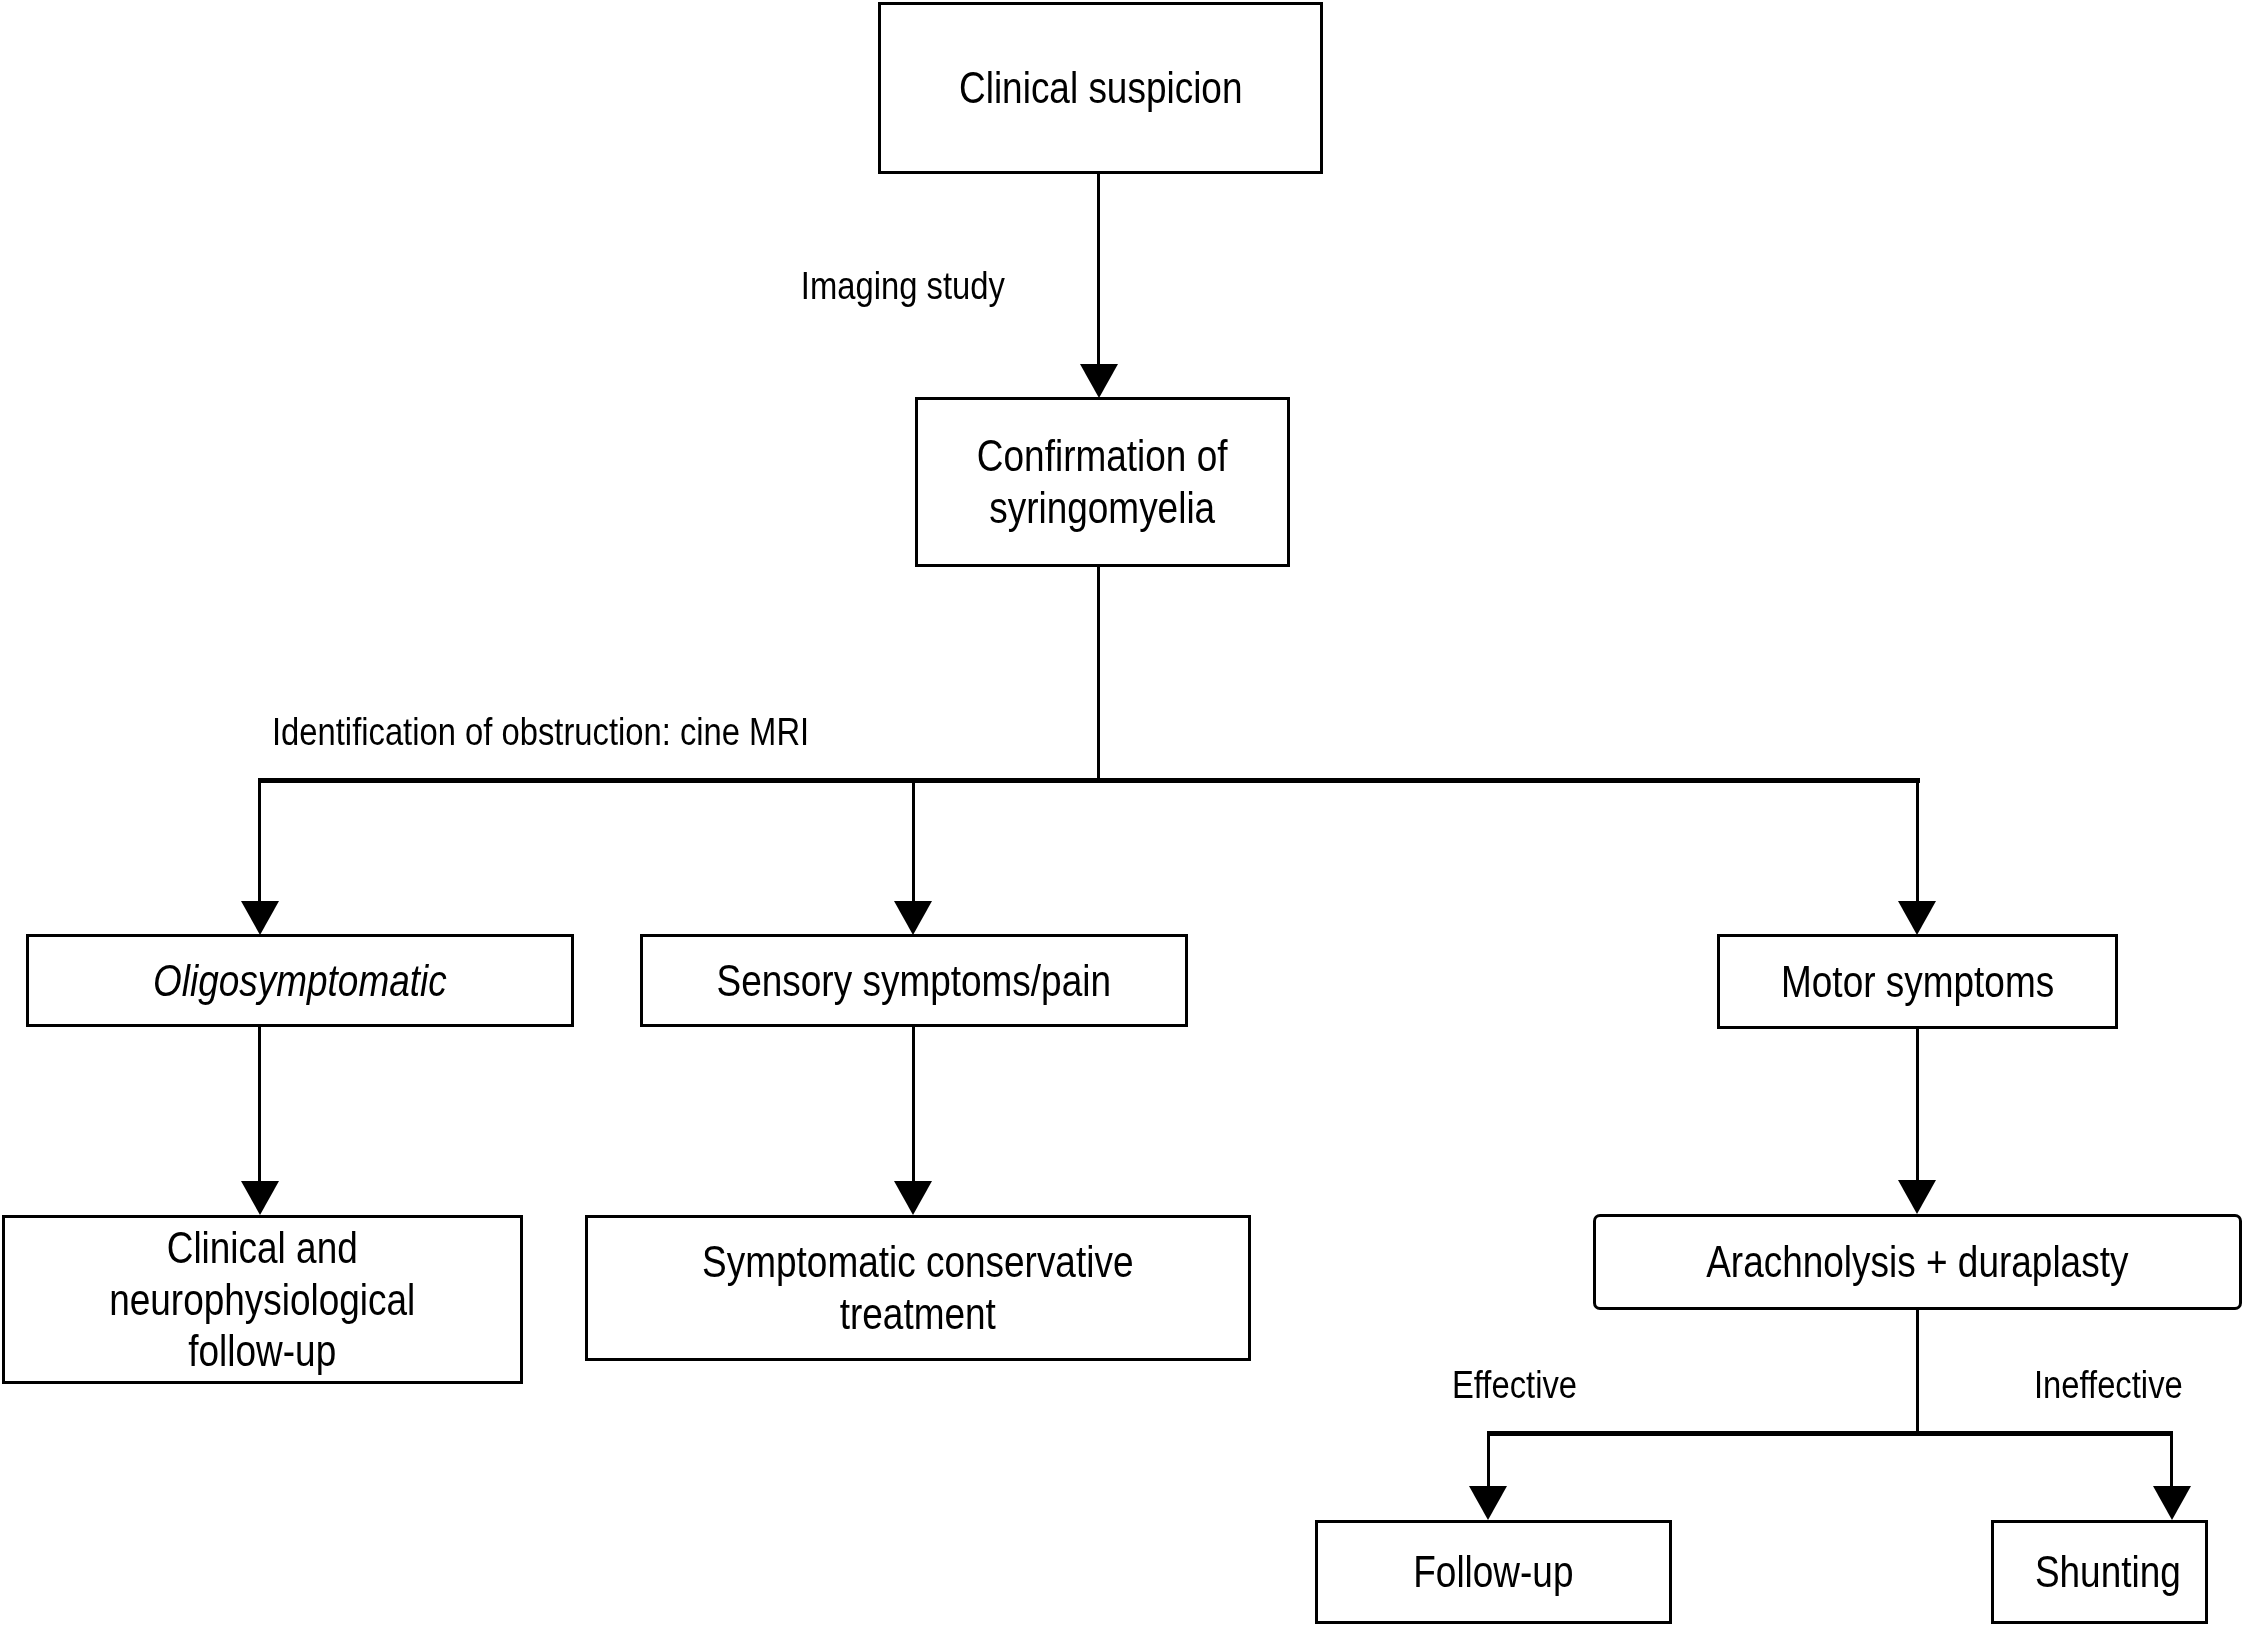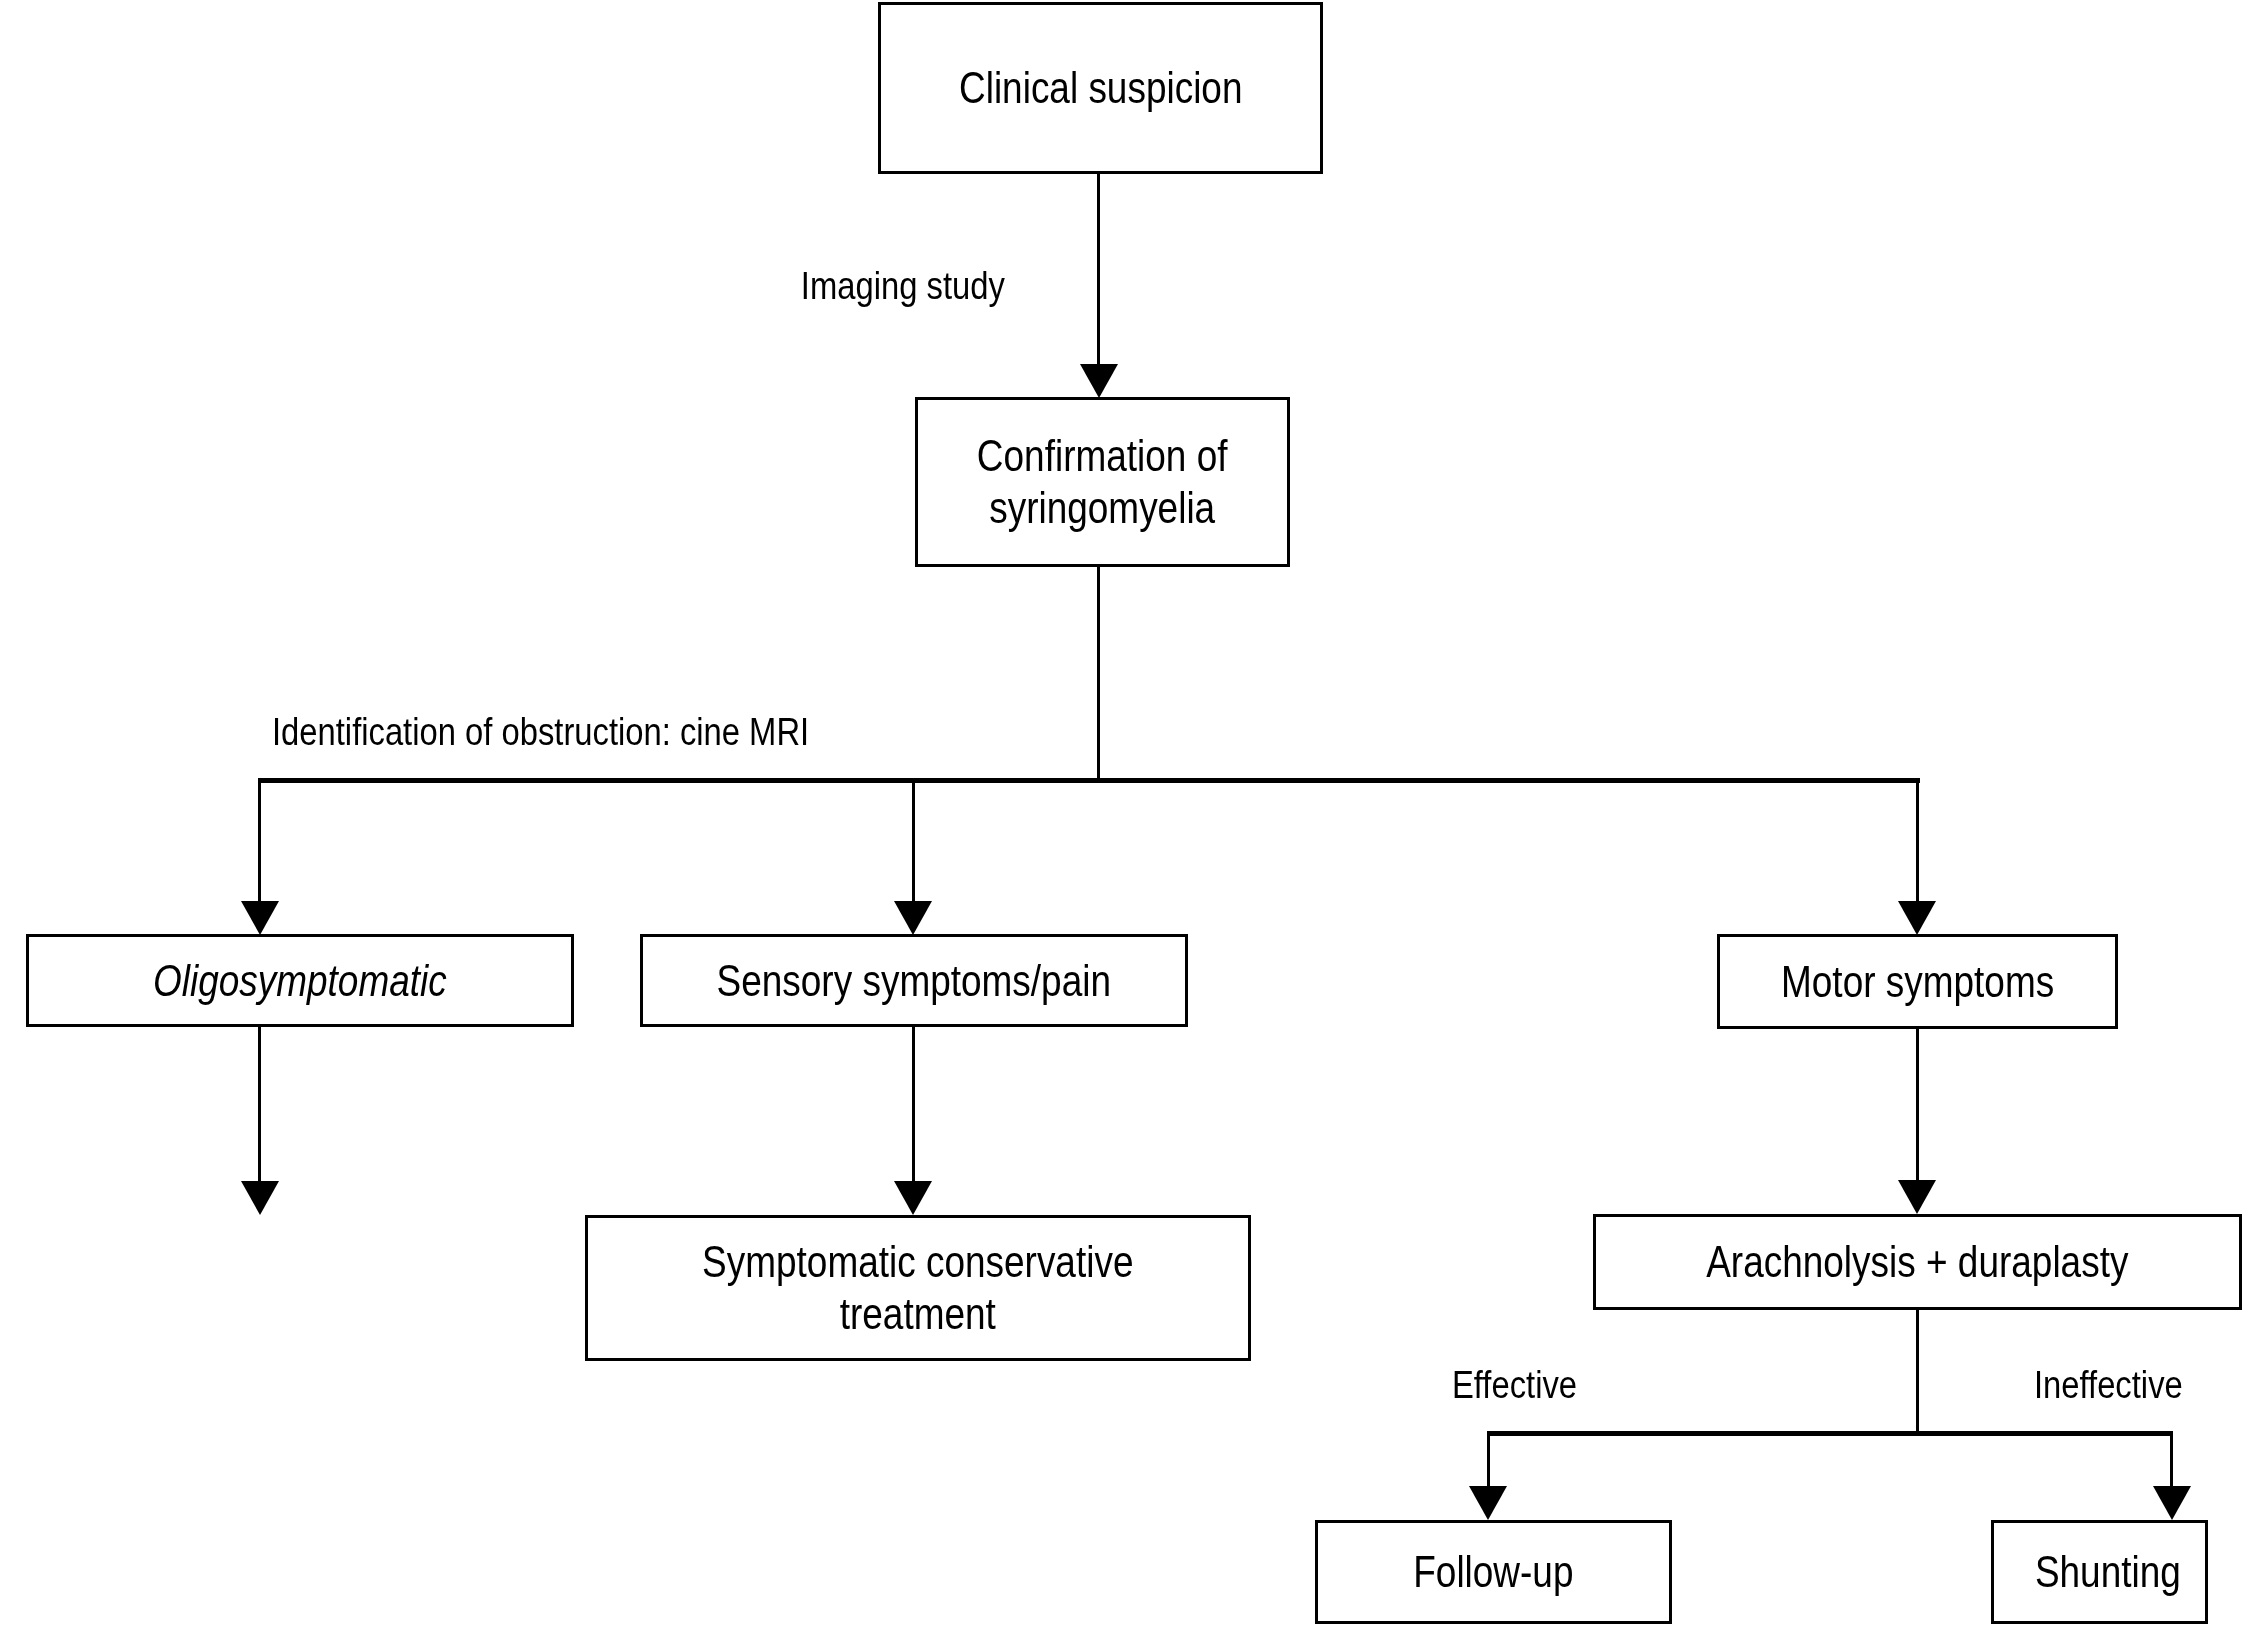--- a/index.html
+++ b/index.html
@@ -68,21 +68,21 @@
   .lbl.right > span { transform-origin: right center; }
 
   
   #n-clinical-suspicion { left: 878px;  top: 1.9px;    width: 445px; height: 172px; }
   #n-confirmation       { left: 915px;  top: 397px;  width: 375px; height: 170px; }
   #n-oligosymptomatic   { left: 26px;   top: 934px; width: 548px; height: 93px; font-style: italic; }
   #n-sensory            { left: 640px;  top: 934px; width: 548px; height: 93px; }
   #n-motor              { left: 1717px; top: 934px; width: 401px; height: 95px; }
   #n-clinical-followup  { left: 1.9px;    top: 1215px; width: 521px; height: 169px; }
   #n-symptomatic        { left: 585px;  top: 1215px; width: 666px; height: 146px; }
-  #n-arachnolysis       { left: 1593px; top: 1214px; width: 649px; height: 96px; }
+  #n-arachnolysis       { left: 1593px; top: 1214px; width: 649px; height: 96px; border-radius: 7px; }
   #n-followup           { left: 1315px; top: 1520px; width: 357px; height: 104px; }
   #n-shunting           { left: 1991px; top: 1520px; width: 217px; height: 104px; padding-left: 16px; }
 
   
   #e1-line  { left: 1097px; top: 173px;  height: 192px; }
   #e1-head  { left: 1080px; top: 364px; }
   #e2-line  { left: 1097px; top: 567px;  height: 215px; }
   #h1-line  { left: 258px;  top: 778px;  width: 1662px; }
   #d1-line  { left: 258px;  top: 778px;  height: 124px; }
   #d1-head  { left: 241px;  top: 901px; }
@@ -154,20 +154,25 @@
     </div>
   <div class="node" id="n-oligosymptomatic">
       <span>Oligosymptomatic</span>
     </div>
   <div class="node" id="n-sensory">
       <span>Sensory symptoms/pain</span>
     </div>
   <div class="node" id="n-motor">
       <span>Motor symptoms</span>
     </div>
+  <div class="node" id="n-clinical-followup">
+      <span>Clinical and
+neurophysiological
+follow-up</span>
+    </div>
   <div class="node" id="n-symptomatic">
       <span>Symptomatic conservative
 treatment</span>
     </div>
   <div class="node" id="n-arachnolysis">
       <span>Arachnolysis + duraplasty</span>
     </div>
   <div class="node" id="n-followup">
       <span>Follow-up</span>
     </div>

